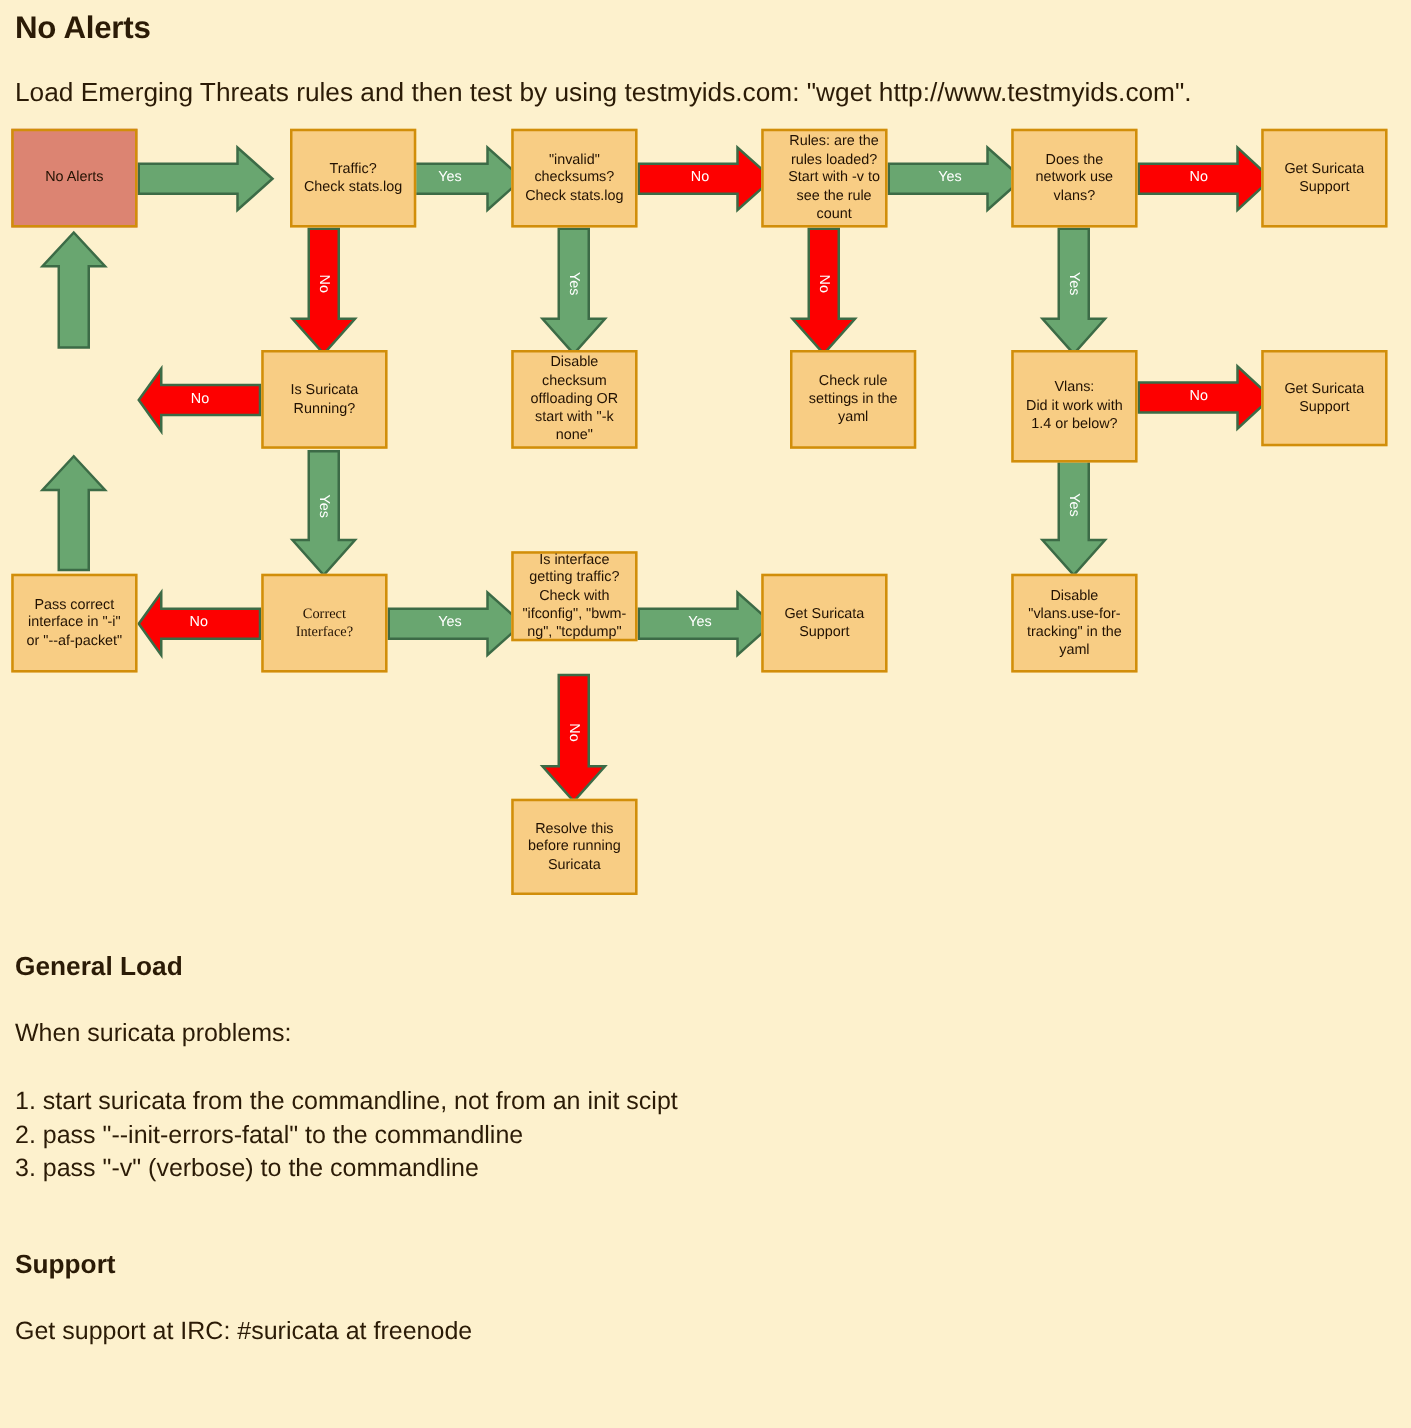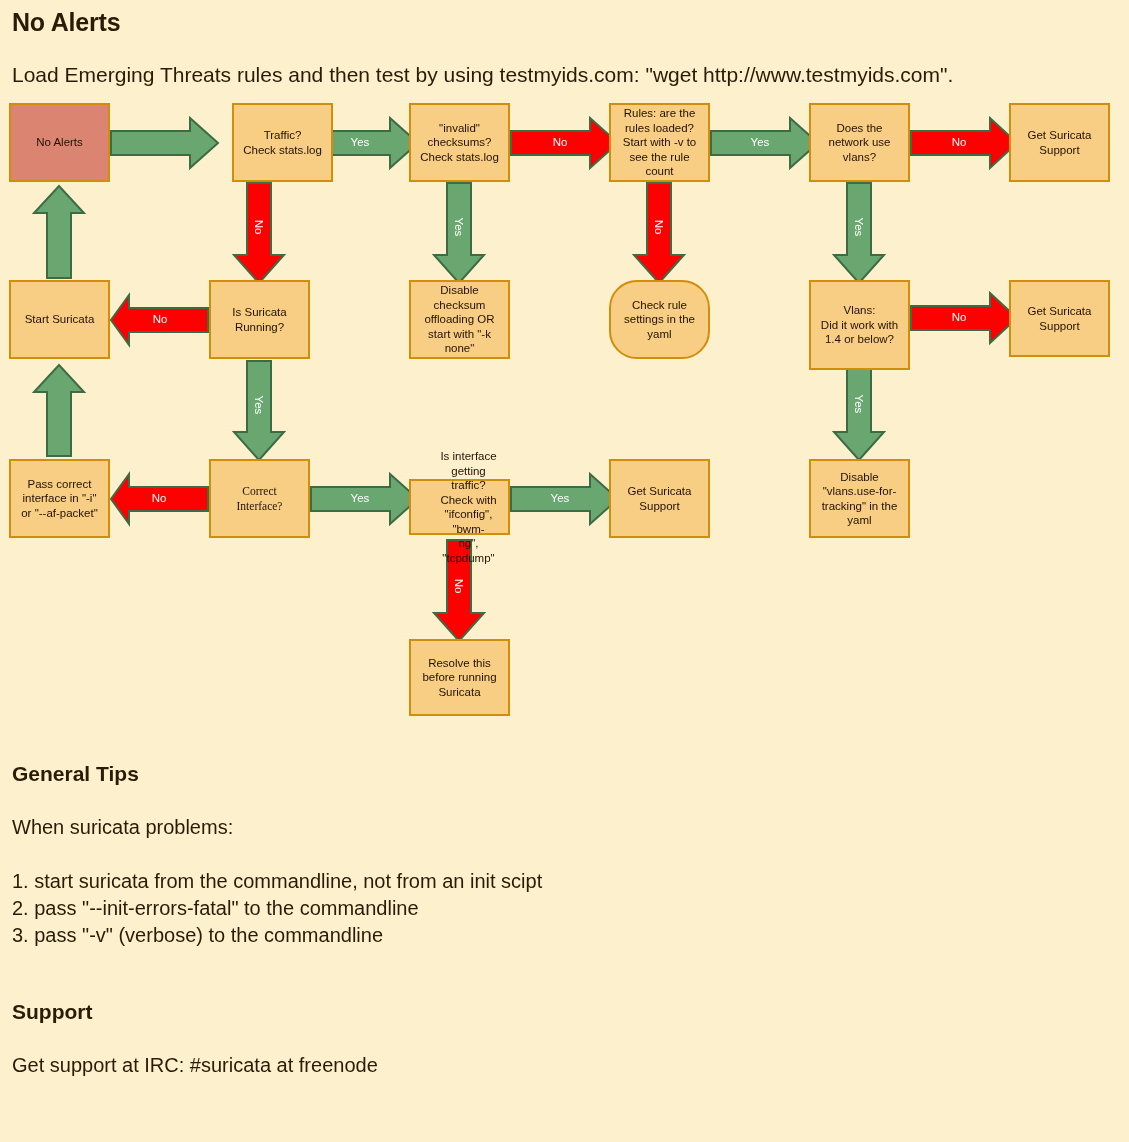--- a/index.html
+++ b/index.html
@@ -172,70 +172,67 @@
 
   <div class="node alert" style="left:9px;  top:103px; width:101px; height:79px;">
     <span>No Alerts</span>
   </div>
   <div class="node" style="left:209px; top:103px; width:101px; height:79px;margin-left:23px;">
     <span>Traffic?<br>Check stats.log</span>
   </div>
   <div class="node" style="left:409px; top:103px; width:101px; height:79px;">
     <span>"invalid"<br>checksums?<br>Check stats.log</span>
   </div>
-  <div class="node" style="left:609px; top:103px; width:101px; height:79px;">
+  <div class="node" style="left:609px; top:103px; width:101px; height:79px;justify-content:flex-end;">
     <span>Rules: are the<br>rules loaded?<br>Start with -v to<br>see the rule<br>count</span>
   </div>
   <div class="node" style="left:809px; top:103px; width:101px; height:79px;">
     <span>Does the<br>network use<br>vlans?</span>
   </div>
   <div class="node" style="left:1009px; top:103px; width:101px; height:79px;">
     <span>Get Suricata<br>Support</span>
   </div>
 
-  <div class="node" style="left:9px;  top:280px; width:101px; height:79px;">
-    <span>Start Suricata</span>
-  </div>
   <div class="node" style="left:209px; top:280px; width:101px; height:79px;">
     <span>Is Suricata<br>Running?</span>
   </div>
   <div class="node" style="left:409px; top:280px; width:101px; height:79px;">
     <span>Disable<br>checksum<br>offloading OR<br>start with "-k<br>none"</span>
   </div>
-  <div class="node" style="left:609px; top:280px; width:101px; height:79px;border-radius:28px;">
+  <div class="node" style="left:632px; top:280px; width:101px; height:79px;">
     <span>Check rule<br>settings in the<br>yaml</span>
   </div>
   <div class="node" style="left:809px; top:280px; width:101px; height:90px;">
     <span>Vlans:<br>Did it work with<br>1.4 or below?</span>
   </div>
   <div class="node" style="left:1009px; top:280px; width:101px; height:77px;">
     <span>Get Suricata<br>Support</span>
   </div>
 
   <div class="node" style="left:9px;  top:459px; width:101px; height:79px;">
     <span>Pass correct<br>interface in "-i"<br>or "--af-packet"</span>
   </div>
   <div class="node" style="left:209px; top:459px; width:101px; height:79px;font-family:Liberation Serif, serif;">
     <span>Correct<br>Interface?</span>
   </div>
-  <div class="node" style="left:409px; top:479px; width:101px; height:56px;padding-left:22px;">
+  <div class="node" style="left:409px; top:441px; width:101px; height:72px;">
     <span>Is interface<br>getting traffic?<br>Check with<br>"ifconfig", "bwm-<br>ng", "tcpdump"</span>
   </div>
   <div class="node" style="left:609px; top:459px; width:101px; height:79px;">
     <span>Get Suricata<br>Support</span>
   </div>
   <div class="node" style="left:809px; top:459px; width:101px; height:79px;">
     <span>Disable<br>"vlans.use-for-<br>tracking" in the<br>yaml</span>
   </div>
 
   <div class="node" style="left:409px; top:639px; width:101px; height:77px;">
     <span>Resolve this<br>before running<br>Suricata</span>
   </div>
 
-  <div class="h2" style="left:12px; top:762px;">General Tips</div>
+  <div class="h2" style="left:12px; top:762px;">General Load</div>
   <div class="para-lg" style="left:12px; top:816px;">When suricata problems:</div>
   <div class="list-item" style="left:12px; top:870px;">1. start suricata from the commandline, not from an init scipt</div>
   <div class="list-item" style="left:12px; top:897px;">2. pass "--init-errors-fatal" to the commandline</div>
   <div class="list-item" style="left:12px; top:924px;">3. pass "-v" (verbose) to the commandline</div>
 
   <div class="h2" style="left:12px; top:1000px;">Support</div>
   <div class="para-lg" style="left:12px; top:1054px;">Get support at IRC: #suricata at freenode</div>
 
 </div>
 

